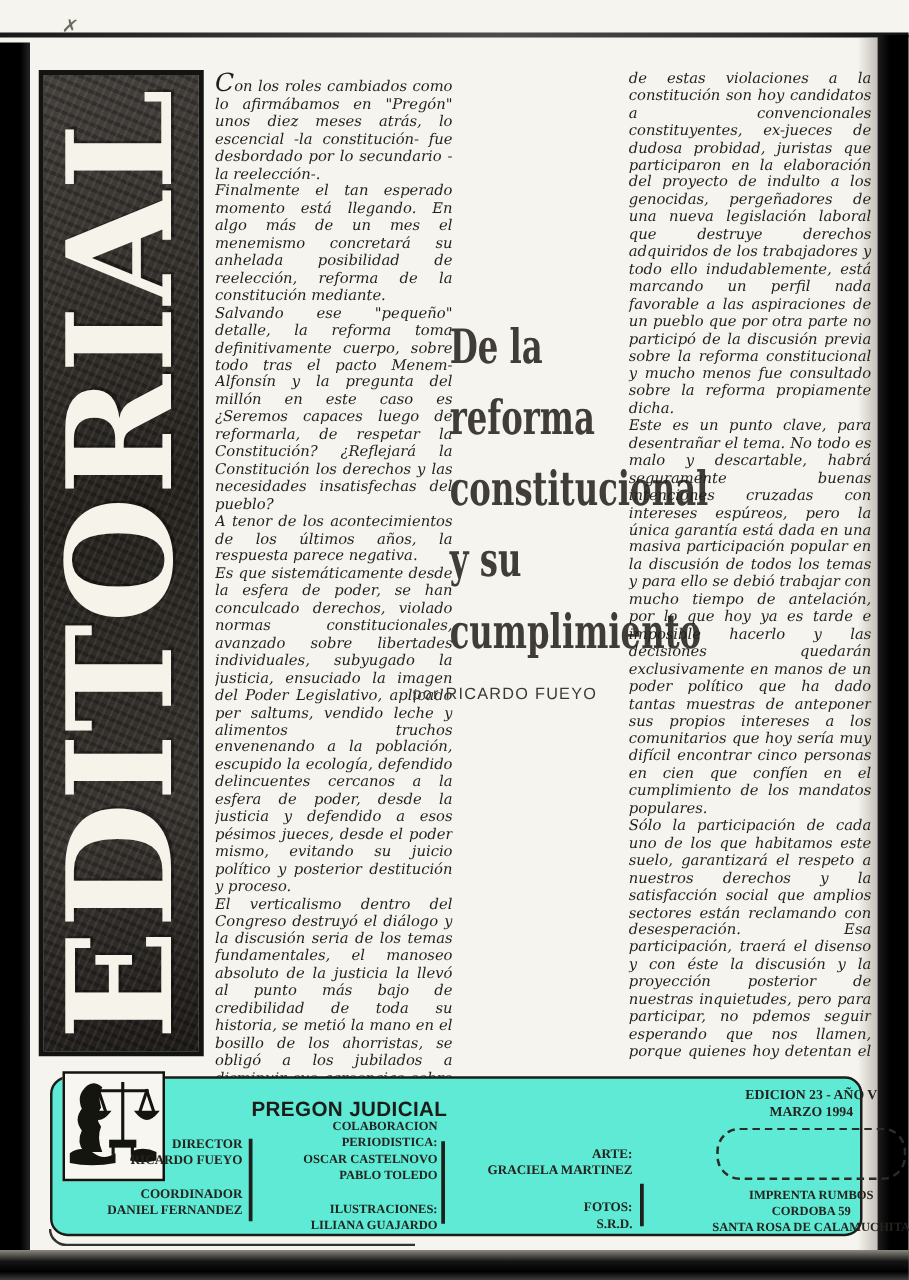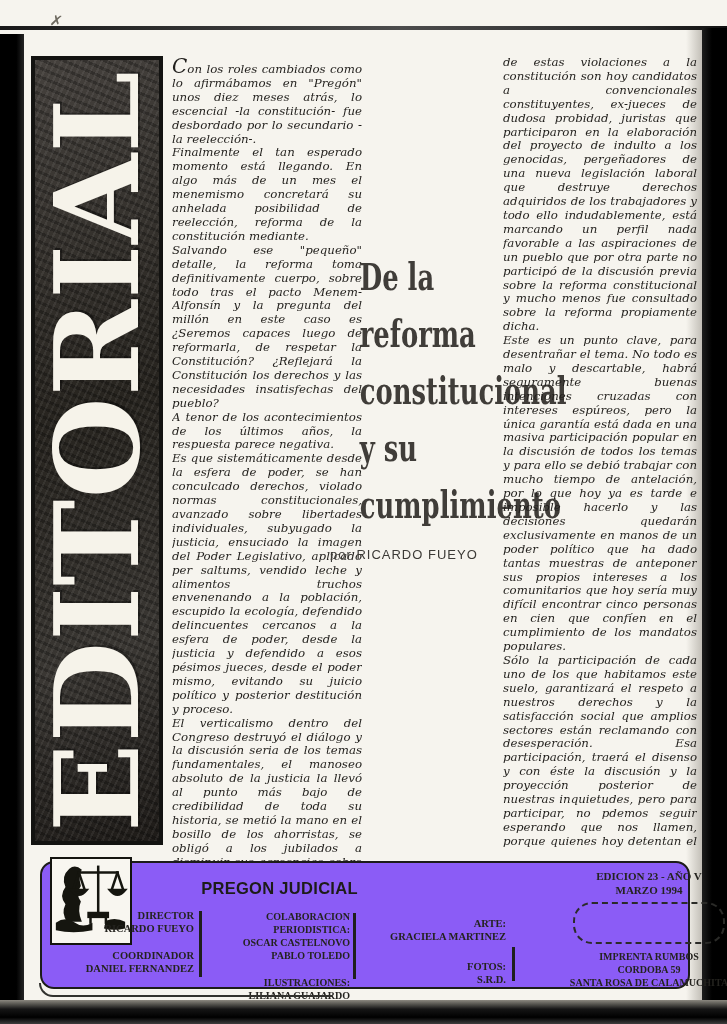--- a/index.html
+++ b/index.html
@@ -44,34 +44,34 @@
   
   .title-wrap{position:absolute;left:330px;top:248px;width:186px;text-align:left;}
   .title-lines{transform:scaleX(.68);transform-origin:center top;
     font-family:"DejaVu Serif",serif;font-weight:bold;font-size:38px;line-height:57px;
     color:#403d39;white-space:nowrap;}
   .byline{margin-top:14px;font-family:"Liberation Sans",sans-serif;font-size:13px;
     letter-spacing:1px;color:#3c3a36;}
 
   
   .masthead-box{position:absolute;left:40px;top:861px;width:650px;height:128px;
-    box-sizing:border-box;border:2.5px solid #1c1c19;border-radius:14px;background:#8b5cf6;}
+    box-sizing:border-box;border:2.5px solid #1c1c19;border-radius:14px;background:#5eead4;}
   .masthead-box::after{content:"";position:absolute;left:-3px;bottom:-10px;width:45%;height:12px;
     border-bottom:2.5px solid #32322e;border-left:2.5px solid #32322e;
     border-bottom-left-radius:16px;}
   .logo{position:absolute;left:8px;top:-6px;width:82px;height:88px;box-sizing:border-box;
     background:#f8f6f0;border:2.5px solid #14140f;}
   .mast-title{position:absolute;left:110px;top:16px;width:255px;text-align:center;
     font-family:"Liberation Sans",sans-serif;font-weight:bold;font-size:16.5px;
     letter-spacing:.3px;color:#1d1c18;}
   .staff{position:absolute;font-family:"Liberation Serif",serif;font-weight:bold;
     color:#24231f;text-align:right;font-size:10.5px;line-height:13px;}
   .staff .names{white-space:pre-line;}
   .staff-c1{left:12px;top:46px;width:140px;}
-  .staff-c2{left:166px;top:47px;width:142px;font-size:10px;}
+  .staff-c2{left:166px;top:32px;width:142px;font-size:10px;}
   .staff-c3{left:318px;top:54px;width:146px;}
   .staff .entry2{margin-top:14px;}
   .staff-c3 .entry2{margin-top:17px;}
   .vline{position:absolute;width:2.5px;background:#1f1f1c;}
   .vline-1{left:157px;top:48px;height:66px;}
   .vline-2{left:311px;top:50px;height:66px;}
   .vline-3{left:470px;top:84px;height:34px;}
   .mast-col4{position:absolute;left:478px;top:6px;width:168px;text-align:center;
     font-family:"Liberation Serif",serif;font-weight:bold;color:#24231f;margin-left:45px;}
   .edition{font-size:11px;line-height:14px;}

